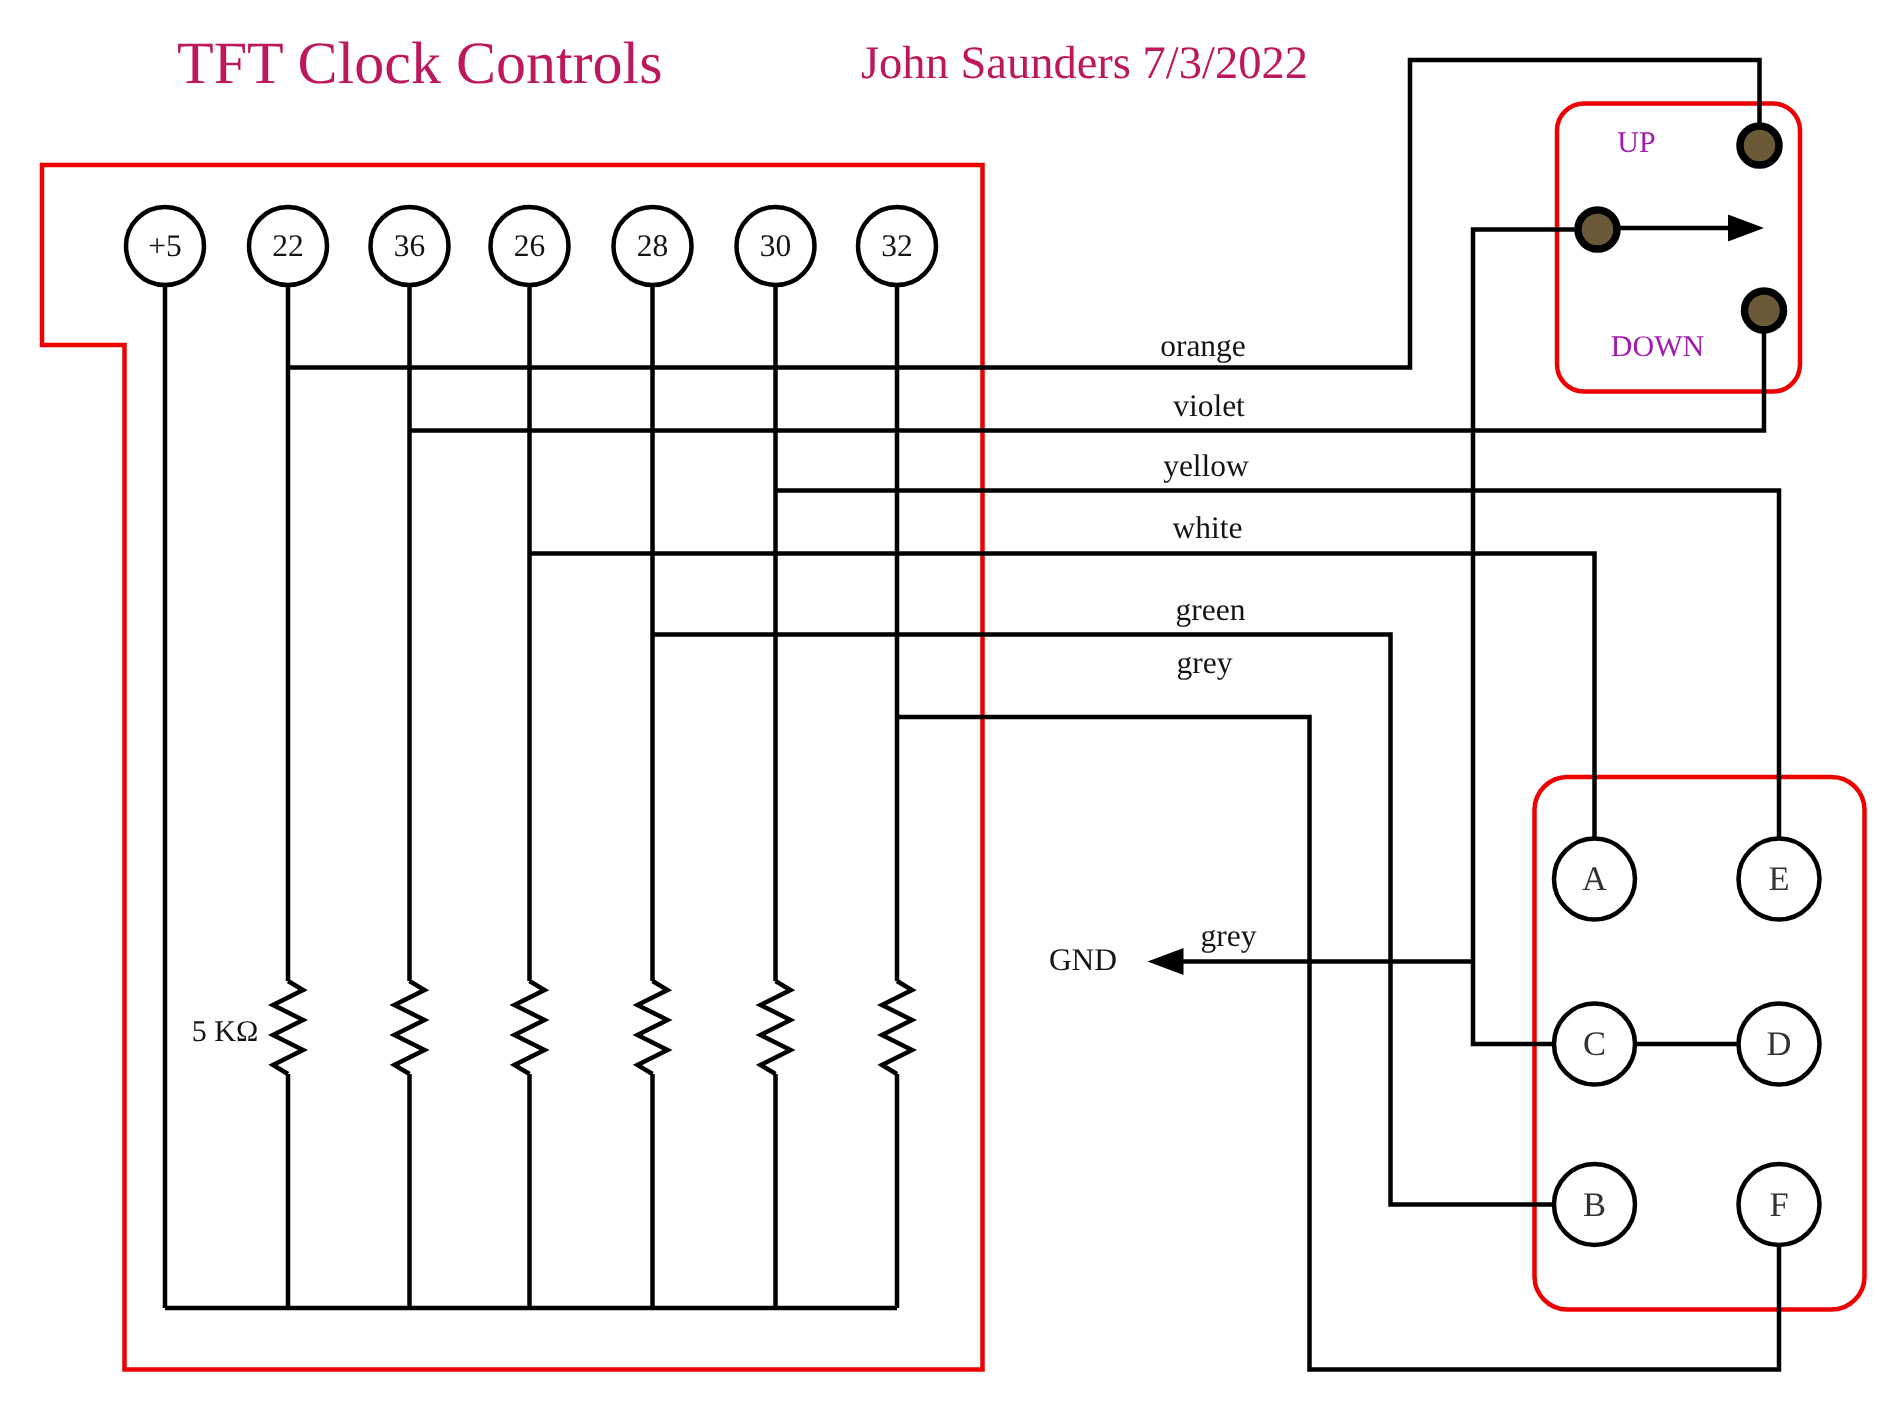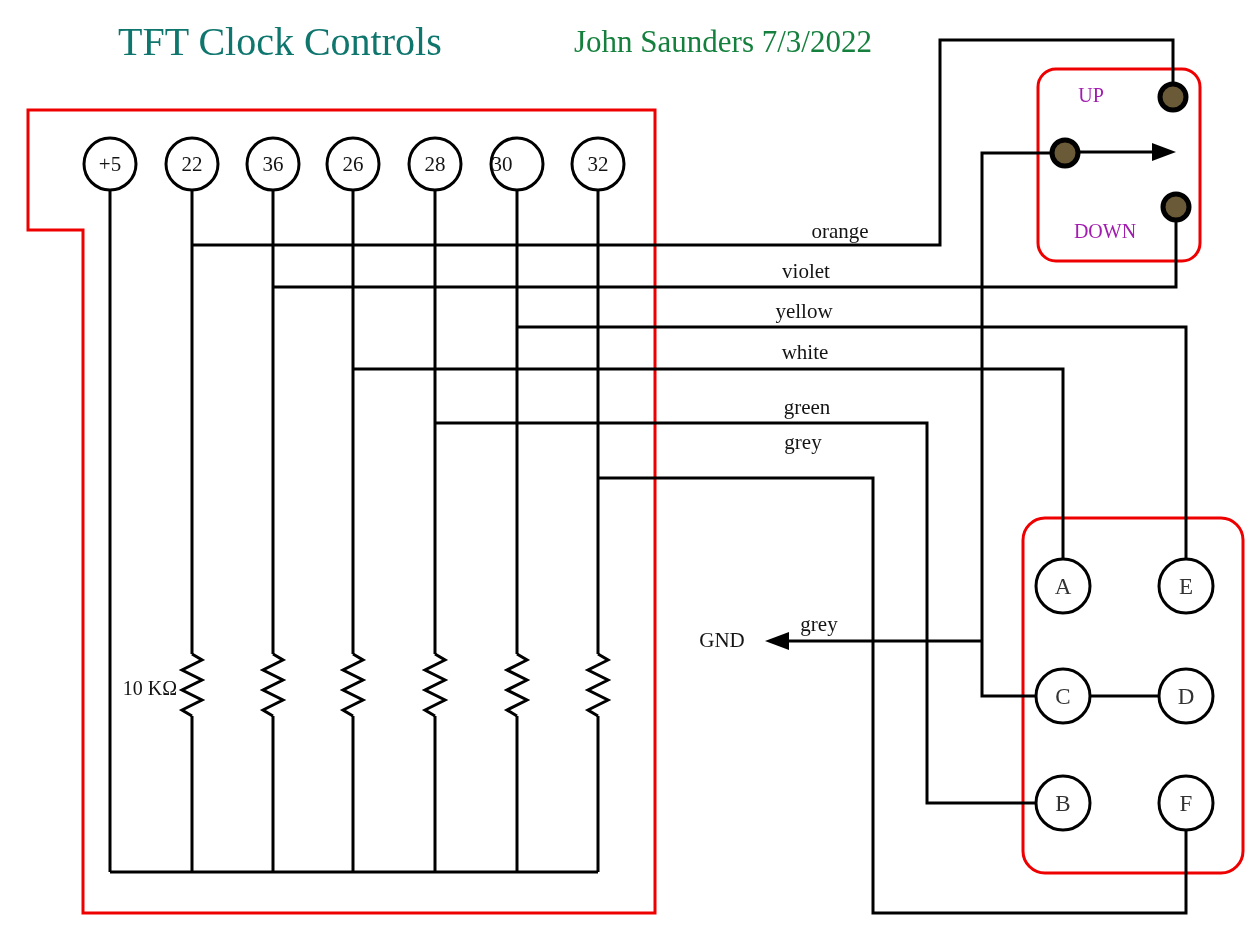--- a/index.html
+++ b/index.html
@@ -32,29 +32,29 @@
     white-space: nowrap;
     font-size: 21px;
     line-height: 1;
     color: var(--ink);
   }
   .title {
     position: absolute;
     white-space: nowrap;
     font-size: 40px;
     line-height: 1;
-    color: #0f766e;
+    color: #be185d;
     text-align: right;
   }
   .author {
     position: absolute;
     white-space: nowrap;
     font-size: 31px;
     line-height: 1;
-    color: #15803d;
+    color: #be185d;
   }
   .pin-label { font-size: 21px; }
   .terminal-label { font-size: 23px; color: #333333; }
   .updown-label { font-size: 20px; color: #a21caf; }
   .resistor-label { font-size: 20px; }
 </style>
 </head>
 <body>
 
 <div class="canvas">
@@ -132,26 +132,26 @@
   </svg>
 
   <div class="title" style="left:118px; top:22px;">TFT Clock Controls</div>
   <div class="author" style="left:574px; top:26px;">John Saunders 7/3/2022</div>
 
   <div class="label pin-label" style="left:110px; top:164px;">+5</div>
   <div class="label pin-label" style="left:192px; top:164px;">22</div>
   <div class="label pin-label" style="left:273px; top:164px;">36</div>
   <div class="label pin-label" style="left:353px; top:164px;">26</div>
   <div class="label pin-label" style="left:435px; top:164px;">28</div>
-  <div class="label pin-label" style="left:502px; top:164px;">30</div>
+  <div class="label pin-label" style="left:517px; top:164px;">30</div>
   <div class="label pin-label" style="left:598px; top:164px;">32</div>
 
-  <div class="label resistor-label" style="left:150px; top:688px;">10 KΩ</div>
+  <div class="label resistor-label" style="left:150px; top:688px;">5 KΩ</div>
 
-  <div class="label" style="left:840px; top:231px;">orange</div>
+  <div class="label" style="left:802px; top:231px;">orange</div>
   <div class="label" style="left:806px; top:271px;">violet</div>
   <div class="label" style="left:804px; top:311px;">yellow</div>
   <div class="label" style="left:805px; top:352px;">white</div>
   <div class="label" style="left:807px; top:407px;">green</div>
   <div class="label" style="left:803px; top:442px;">grey</div>
   <div class="label" style="left:819px; top:624px;">grey</div>
 
   <div class="label" style="left:722px; top:640px;">GND</div>
 
   <div class="label updown-label" style="left:1091px; top:95px;">UP</div>

